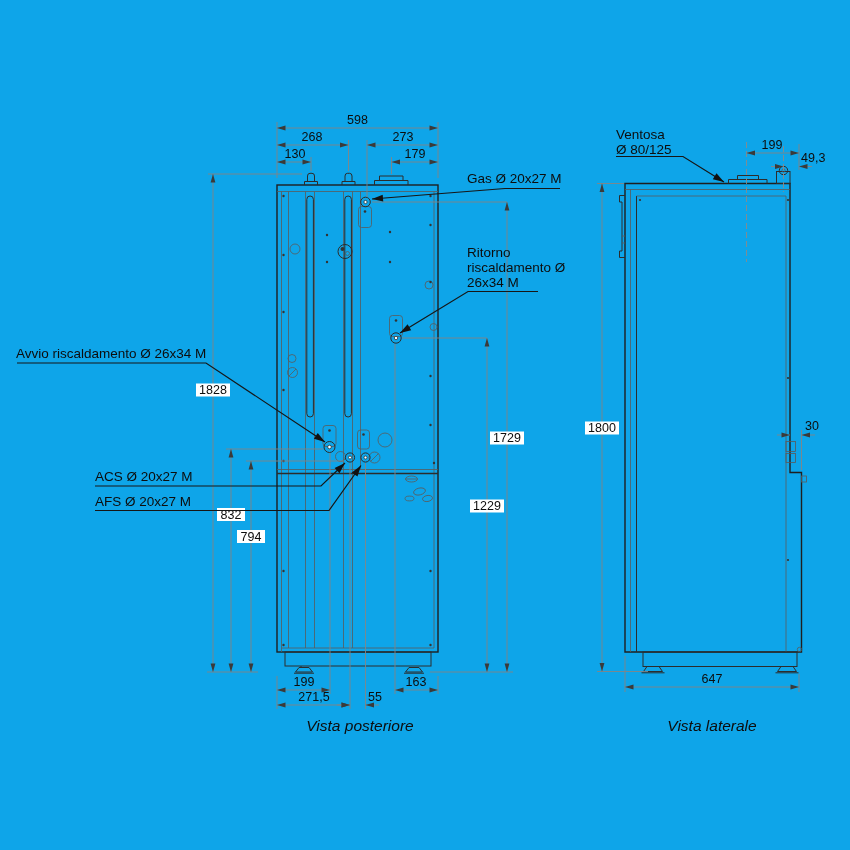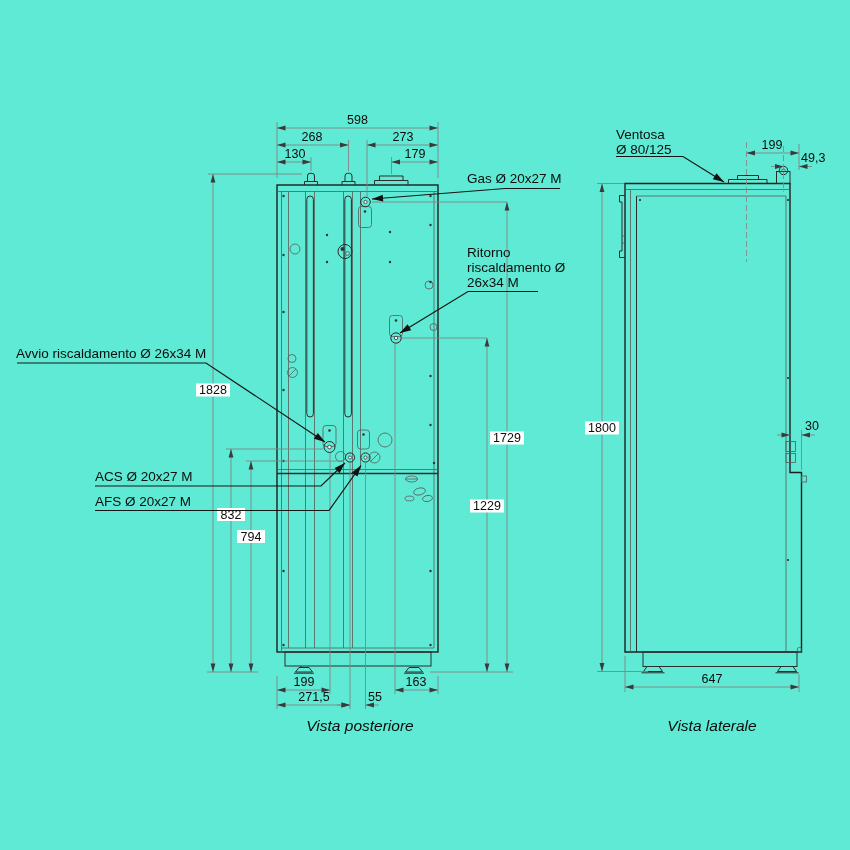--- a/index.html
+++ b/index.html
@@ -1,16 +1,16 @@
 <!DOCTYPE html>
 <html><head>
 <meta charset="utf-8">
 <style>
   html,body{margin:0;padding:0;background:#ffffff;}
-  .stage{width:850px;height:850px;position:relative;background:#5eead4;overflow:hidden;}
+  .stage{width:850px;height:850px;position:relative;background:#0ea5e9;overflow:hidden;}
   svg text{font-family:"Liberation Sans","DejaVu Sans",sans-serif;fill:#0d0d0d;}
   .oline{stroke:#1f1f1f;stroke-width:1.4;fill:none;stroke-linejoin:miter;}
   .l1{stroke:#2c2c2c;stroke-width:1;fill:none;}
   .l2{stroke:#5a5a5a;stroke-width:0.8;fill:none;}
   .dim{stroke:#858585;stroke-width:0.9;fill:none;}
   .cl{stroke:#8a8a8a;stroke-width:0.9;fill:none;stroke-dasharray:6 3;}
   .lead{stroke:#161616;stroke-width:1.2;fill:none;}
   .wbg{fill:#ffffff;stroke:none;}
   .dimtxt{font-size:12.5px;}
   .lbl{font-size:13.5px;}

